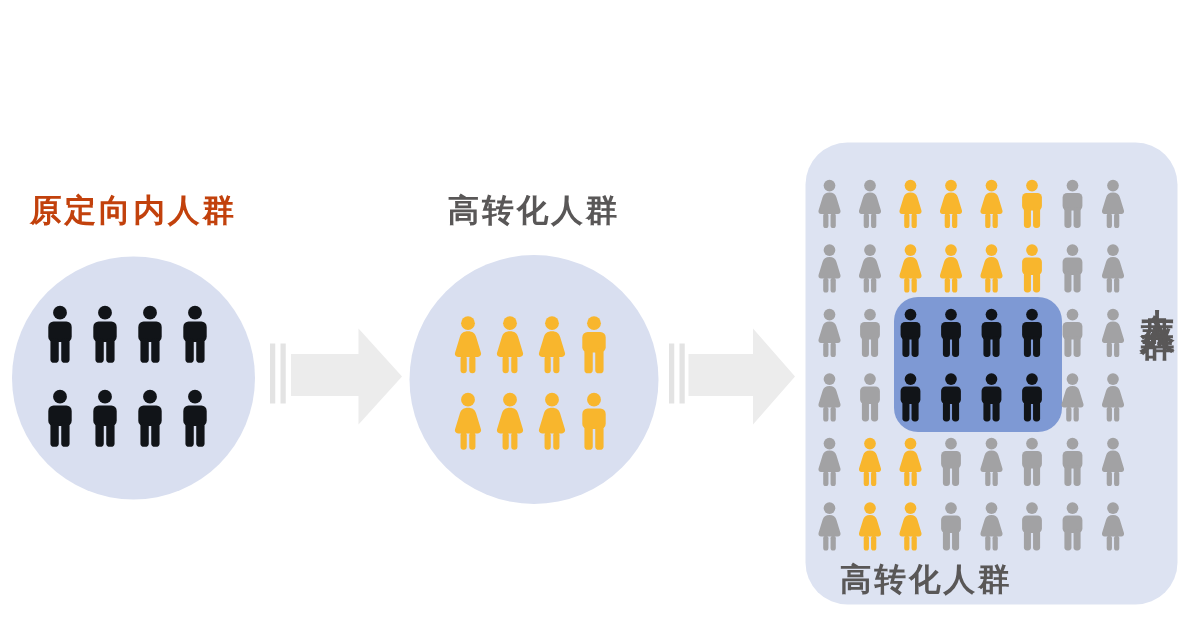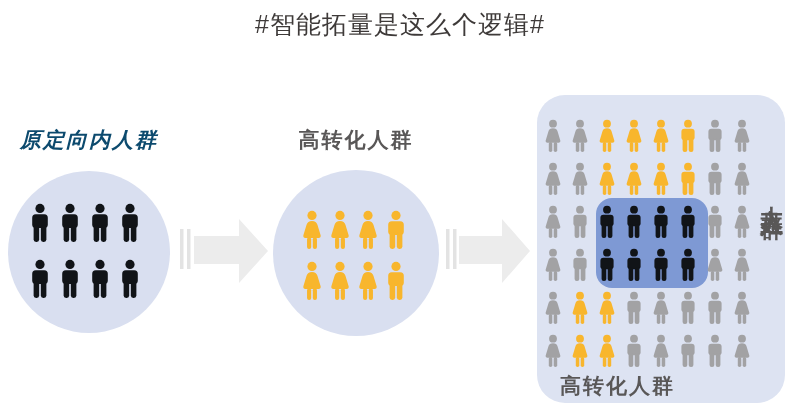--- a/index.html
+++ b/index.html
@@ -52,23 +52,22 @@
     position:absolute;left:23px;top:277px;z-index:3;
     font-size:21px;font-weight:bold;color:#595757;letter-spacing:2px;
   }
   .person{display:block;}
 </style>
 </head>
 <body>
 
 <div class="stage" style="background: rgb(255, 255, 255);">
 
-  <div class="title" style="color: rgb(62, 58, 57);">#智能拓量是这么个逻辑#</div>
-
-  <div class="grp-label label-left" style="color: #0c4a6e; font-style: italic;">原定向内人群</div>
+
+  <div class="grp-label label-left" style="color: #c2410c;">原定向内人群</div>
   <div class="circle circle-left" style="background: rgb(217, 223, 240);">
     <div class="people people-left">
         <div class="prow">
           <div class="pcell">
             <svg class="person" viewBox="0 0 22 33" fill="#111418">
               <circle cx="11" cy="4.2" r="3.9"></circle>
               <rect x="4.4" y="9.2" width="13.2" height="11.6" rx="3"></rect>
               <rect x="5.6" y="18.5" width="4.7" height="14" rx="2.1"></rect>
               <rect x="11.7" y="18.5" width="4.7" height="14" rx="2.1"></rect>
             </svg>

